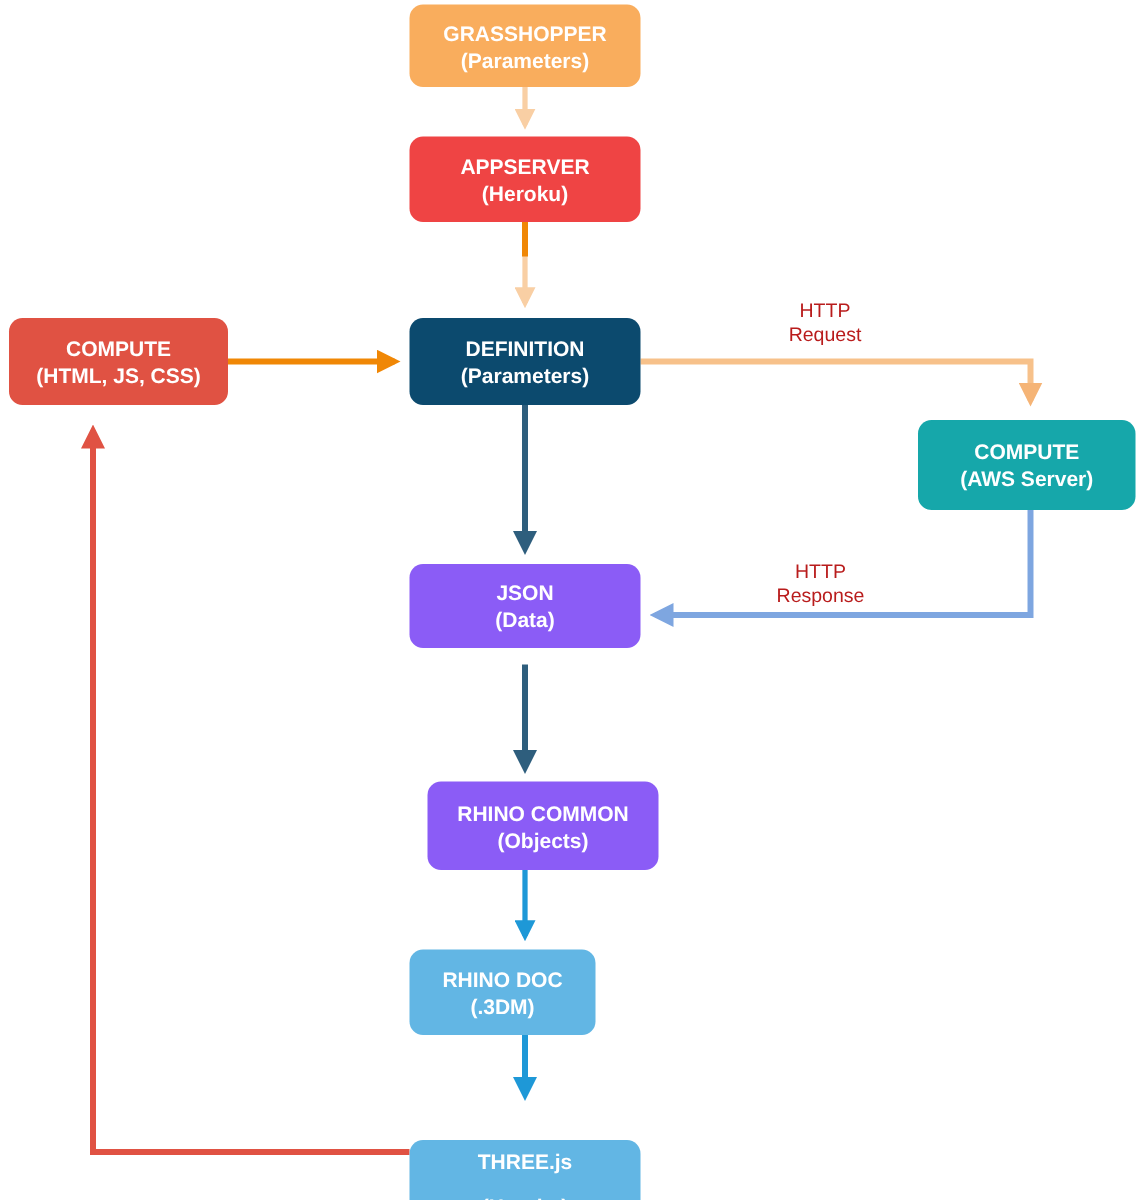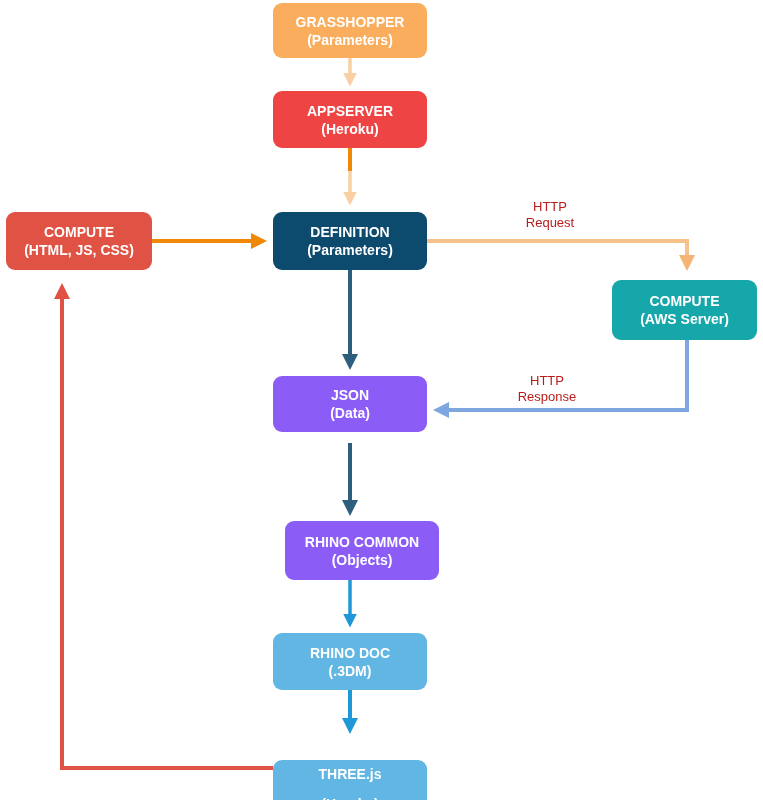--- a/index.html
+++ b/index.html
@@ -12,21 +12,21 @@
     display:flex;flex-direction:column;align-items:center;justify-content:center;
     color:#ffffff;font-weight:bold;font-size:14px;line-height:18px;text-align:center;
   }
   .n-grasshopper{left:273px;top:3px;width:154px;height:55px;background:#F9AD5D;}
   .n-appserver{left:273px;top:91px;width:154px;height:57px;background:#ef4444;}
   .n-browser{left:6px;top:212px;width:146px;height:58px;background:#E05243;}
   .n-definition{left:273px;top:212px;width:154px;height:58px;background:#0c4a6e;}
   .n-compute{left:612px;top:280px;width:145px;height:60px;background:#16A7AA;text-align:center;}
   .n-json{left:273px;top:376px;width:154px;height:56px;background:#8b5cf6;}
   .n-rhinocommon{left:273px;top:521px;width:154px;height:59px;background:#8b5cf6;margin-left:12px;}
-  .n-rhinodoc{left:273px;top:633px;width:154px;height:57px;background:#62B6E4;}
+  .n-rhinodoc{left:273px;top:633px;width:124px;height:57px;background:#62B6E4;}
   .n-threejs{left:273px;top:760px;width:154px;height:57px;background:#62B6E4;gap:12px;}
   .nt{display:block;}
   .edge-label{
     position:absolute;width:120px;text-align:center;
     font-size:13px;line-height:16px;color:#b91c1c;font-weight:normal;
   }
   .edge-label span{display:block;}
   .lbl-request{left:490px;top:199px;}
   .lbl-response{left:487px;top:373px;}
 </style>

